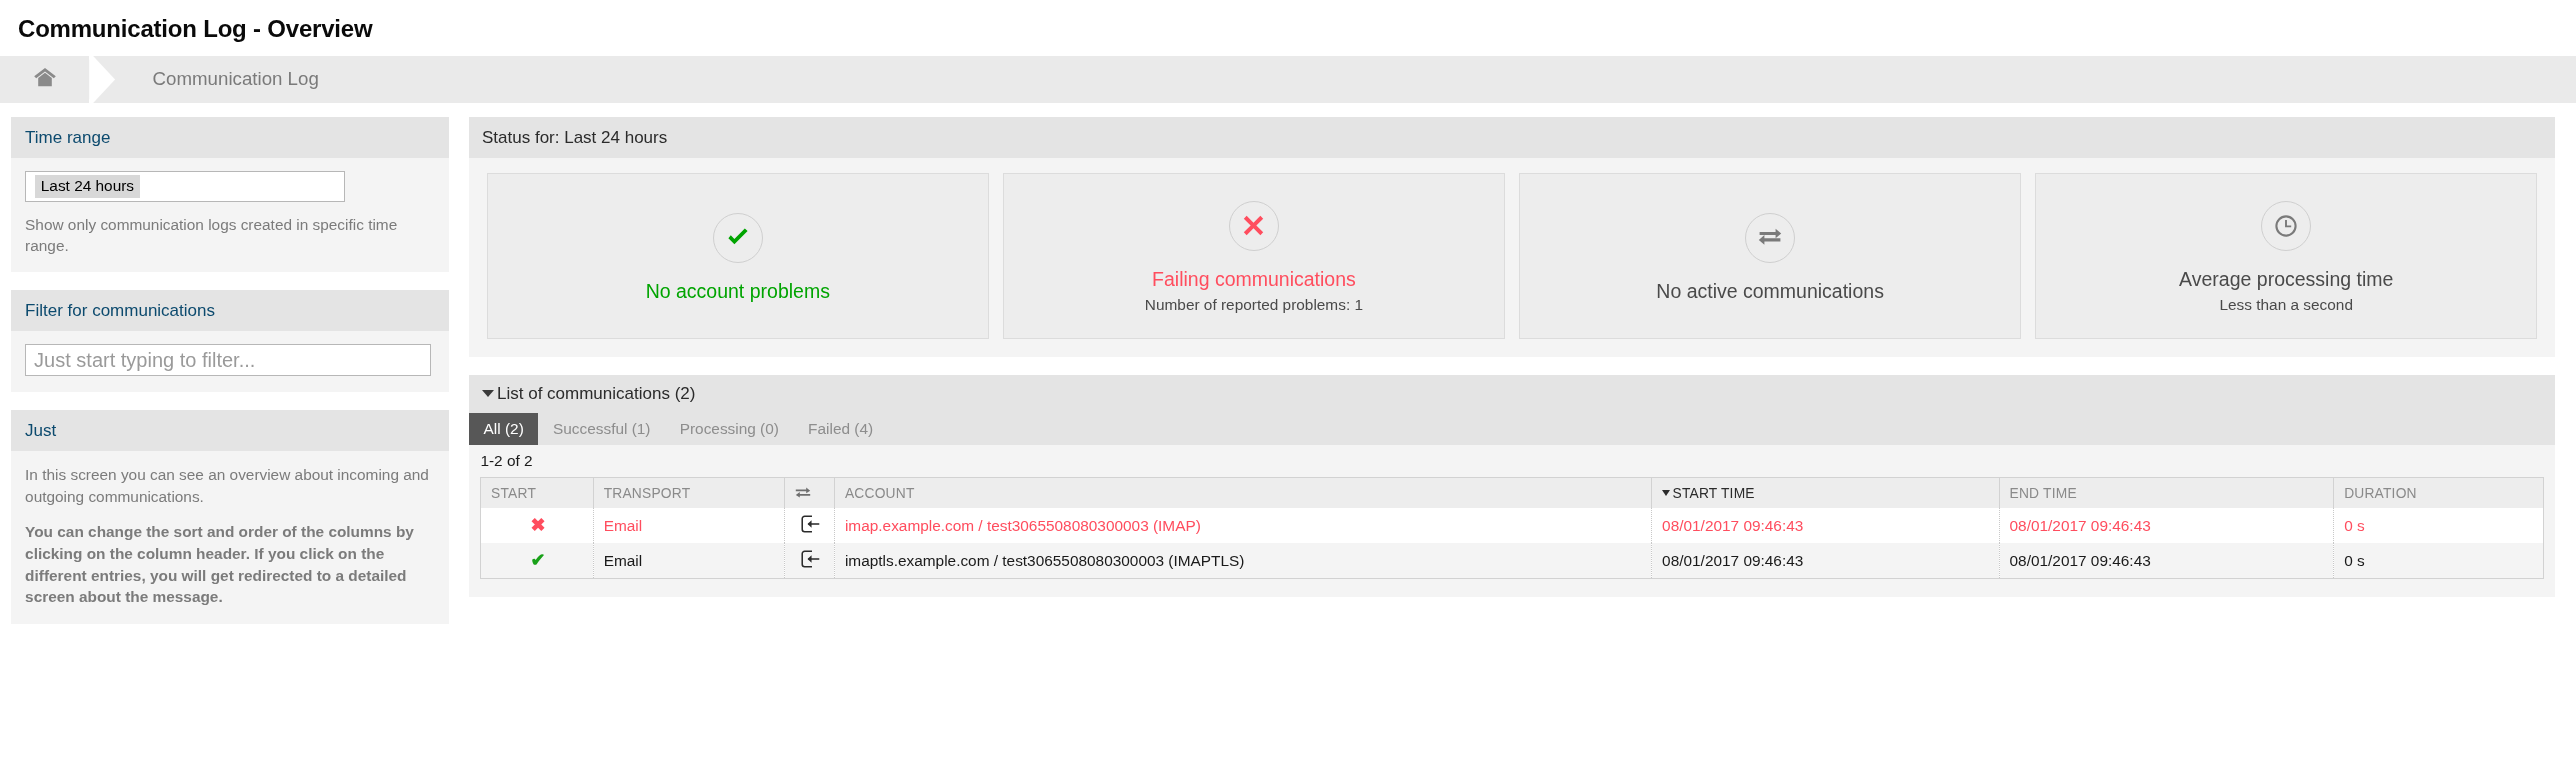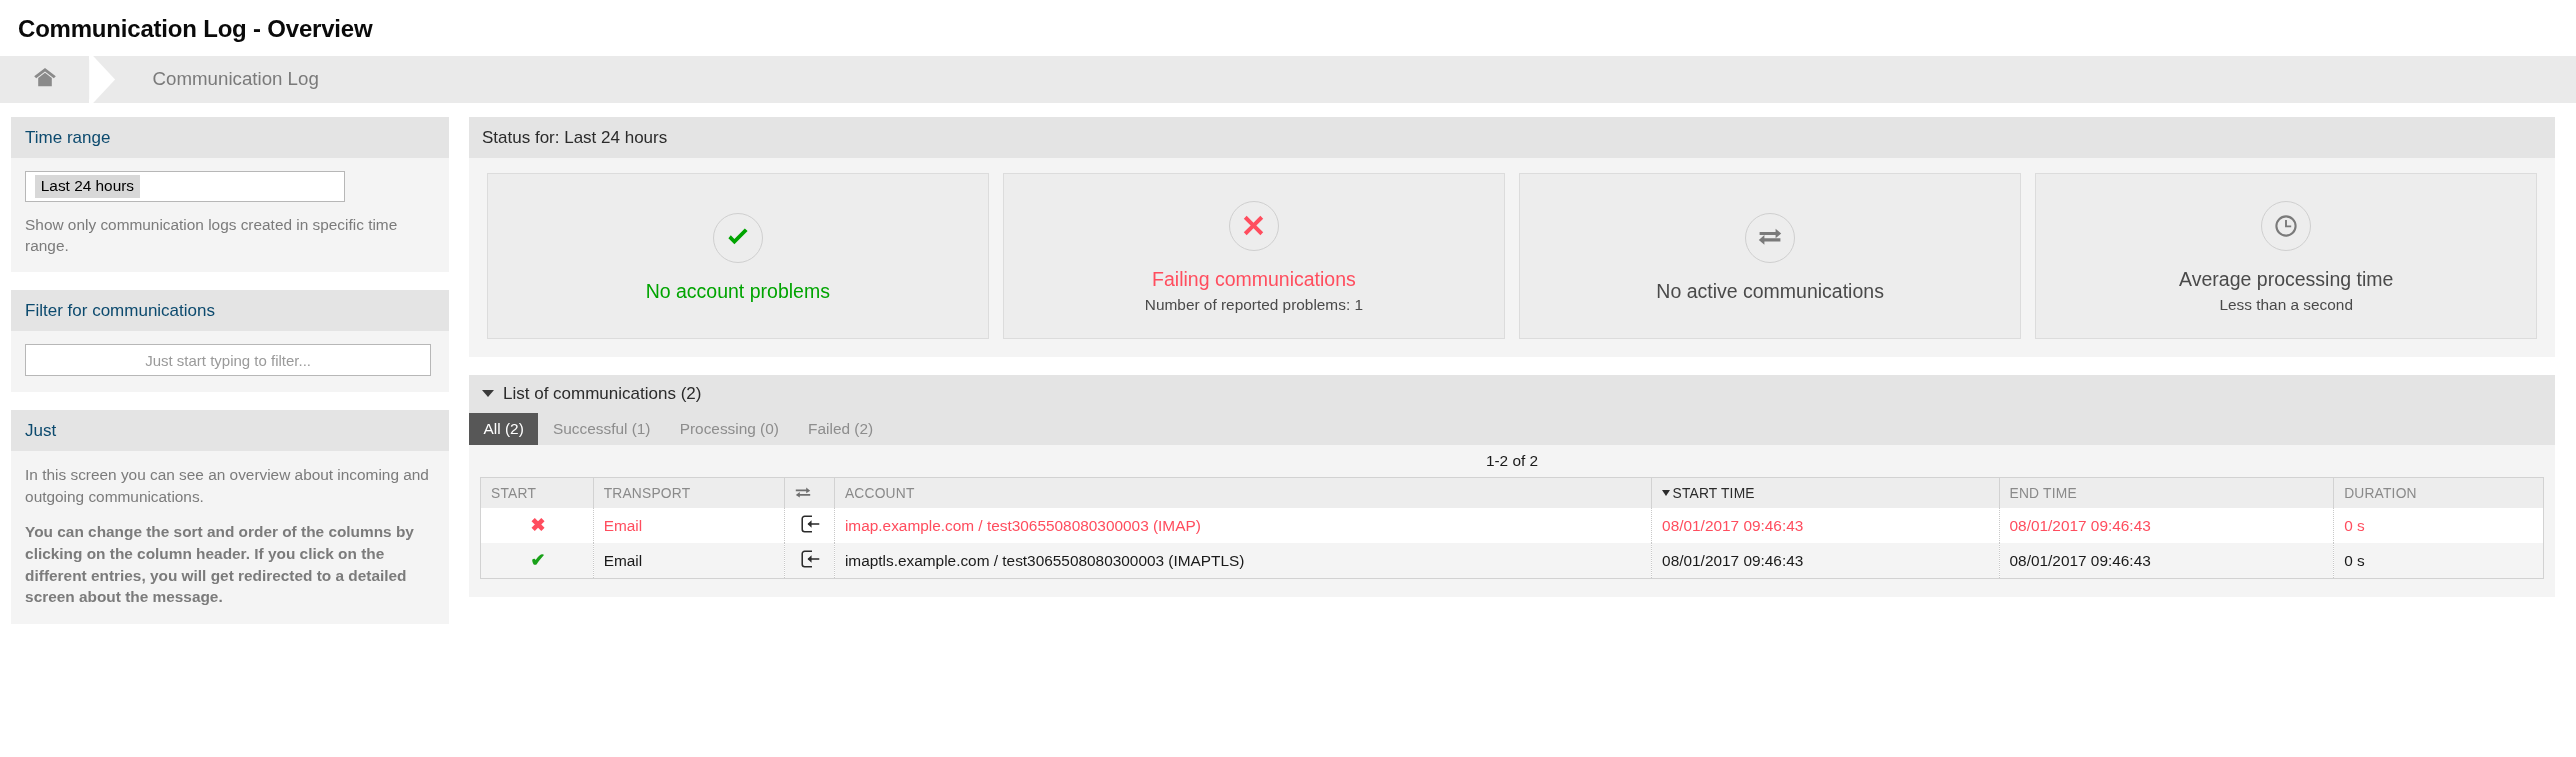--- a/index.html
+++ b/index.html
@@ -105,26 +105,25 @@
     margin-top: 11.4px;
     width: 381px;
   }
 
   
   .filter-input {
     width: 406px;
     height: 32px;
     background: #fff;
     border: 0.8px solid #b7b7b7;
-    font-size: 15px;
+    font-size: 20px;
     color: #9a9a9a;
     padding: 0 8px;
     font-family: "Liberation Sans", sans-serif;
     outline: none;
-    text-align: center;
   }
   .filter-input::placeholder { color: #9a9a9a; opacity: 1; }
 
   
   .hint-p {
     font-size: 15.4px;
     color: #7b7b7b;
     line-height: 1.42;
     margin: 0 0 13px 0;
     width: 407px;
@@ -181,21 +180,21 @@
 
   
   .list-panel { background: #f4f4f4; }
   .list-head {
     background: #e4e4e4;
     font-size: 17px;
     color: #2b2b2b;
     padding: 9px 13px 9px 13px;
     display: flex;
     align-items: center;
-    gap: 9px;
+    gap: 3px;
   }
   .caret-down {
     width: 0; height: 0;
     border-left: 6.5px solid transparent;
     border-right: 6.5px solid transparent;
     border-top: 7.3px solid #3a3a3a;
     display: block;
   }
   .tabs {
     background: #e4e4e4;
@@ -213,21 +212,21 @@
   }
   .tab.active {
     background: #575757;
     color: #ffffff;
   }
   .list-toolbar {
     background: #f4f4f4;
     height: 32px;
     display: flex;
     align-items: center;
-    justify-content: center;
+    justify-content: flex-start;
     padding: 0 11.4px;
   }
   .pager { font-size: 15.4px; color: #1a1a1a; }
 
   
   .tbl-wrap {
     background: #f4f4f4;
     padding: 0 11.4px 18px 11.4px;
   }
   table.comm {
@@ -397,21 +396,21 @@
 
       <div class="list-head">
         <span class="caret-down"></span>
         <span>List of communications (2)</span>
       </div>
 
       <div class="tabs">
         <div class="tab active">All (2)</div>
         <div class="tab">Successful (1)</div>
         <div class="tab">Processing (0)</div>
-        <div class="tab">Failed (2)</div>
+        <div class="tab">Failed (4)</div>
       </div>
 
       <div class="list-toolbar">
         <span class="pager">1-2 of 2</span>
       </div>
 
       <div class="tbl-wrap">
         <table class="comm">
           <colgroup>
             <col class="col-status">

